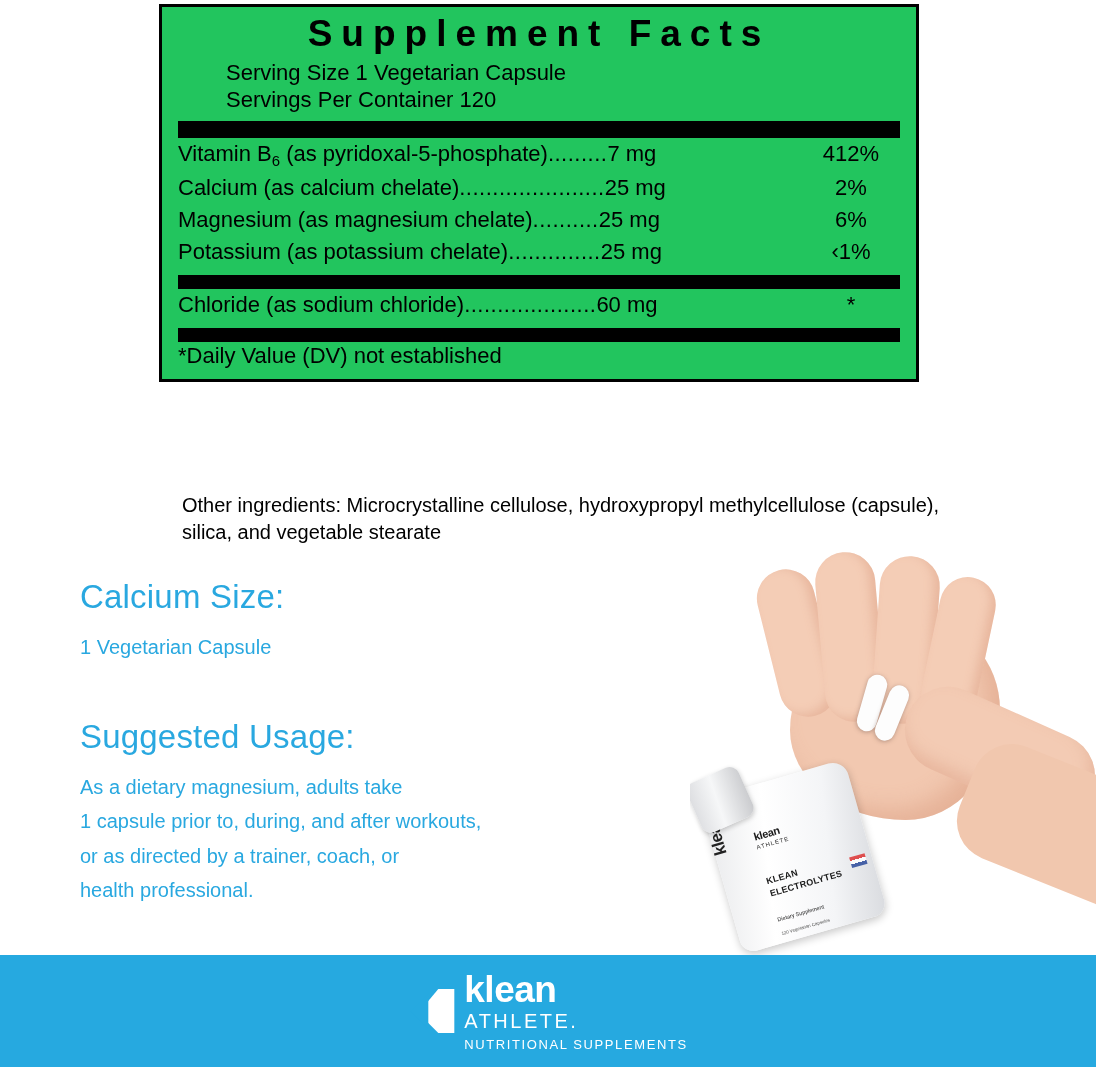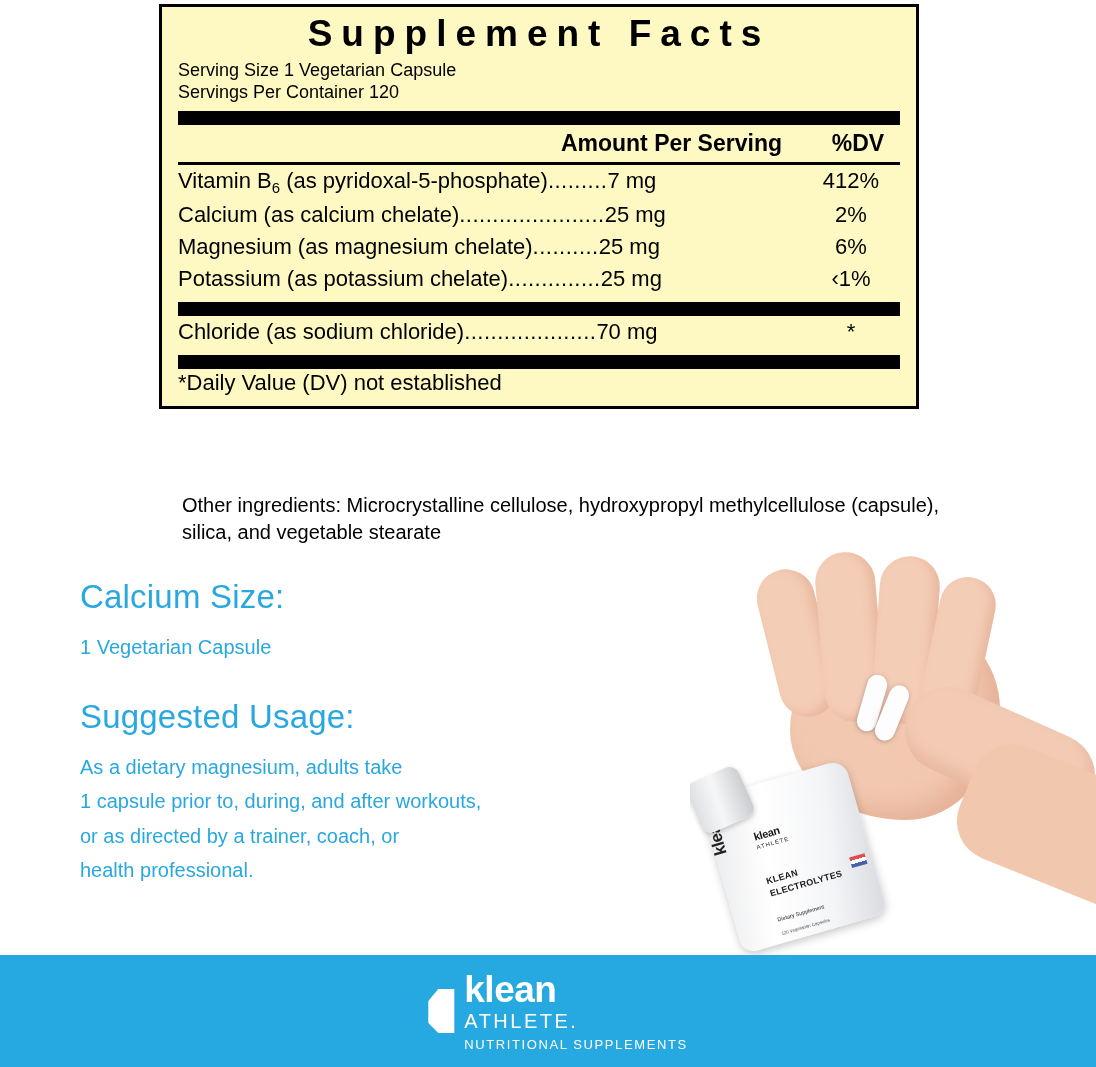--- a/index.html
+++ b/index.html
@@ -16,36 +16,37 @@
   }
 
   
   .facts-panel {
     position: absolute;
     left: 159px;
     top: 4px;
     width: 760px;
     border: 3px solid #000;
     box-sizing: border-box;
-    background: #fef9c3;
+    background: #22c55e;
     padding: 0 16px 10px 16px;
   }
   .facts-title {
     font-size: 37px;
     font-weight: bold;
     letter-spacing: 9px;
     text-align: center;
     color: #000;
     padding: 6px 0 4px 0;
     font-family: "Liberation Sans", sans-serif;
   }
   .serving-line {
-    font-size: 18px;
+    font-size: 22px;
     color: #000;
     line-height: 1.24;
+    margin-left: 48px;
   }
   .rule-thick {
     height: 14px;
     background: #000;
     margin: 7px 0 0 0;
   }
   .rule-thin {
     height: 3px;
     background: #000;
     margin: 0;
@@ -124,21 +125,21 @@
     left: 80px;
     top: 578px;
     width: 600px;
   }
   #serving-size-block .blue-body {
     margin-top: 14px;
   }
   #usage-block {
     position: absolute;
     left: 80px;
-    top: 698px;
+    top: 718px;
     width: 620px;
   }
   #usage-block .blue-body {
     margin-top: 14px;
   }
 
   
   .photo {
     position: absolute;
     left: 690px;
@@ -307,24 +308,20 @@
 </head>
 <body>
 
 <div class="facts-panel">
   <div class="facts-title">Supplement Facts</div>
   <div class="serving-line">Serving Size 1 Vegetarian Capsule</div>
   <div class="serving-line">Servings Per Container 120</div>
 
   <div class="rule-thick"></div>
 
-  <div class="amount-row">
-    <span class="aps">Amount Per Serving</span>
-    <span class="dv">%DV</span>
-  </div>
 
   <div class="rule-thin"></div>
 
   <table class="nutrient-table">
     <tbody>
         <tr>
       <td class="name">
         <span>Vitamin B</span><sub>6</sub><span> (as pyridoxal-5-phosphate)</span><span class="dots">.........</span><span>7 mg</span>
       </td>
       <td class="pct">412%</td>
@@ -349,21 +346,21 @@
     </tr>
   </tbody>
     </table>
 
   <div class="rule-thick"></div>
 
   <table class="nutrient-table">
     <tbody>
         <tr>
       <td class="name">
-        <span>Chloride</span><span> (as sodium chloride)</span><span class="dots">....................</span><span>70 mg</span>
+        <span>Chloride</span><span> (as sodium chloride)</span><span class="dots">....................</span><span>60 mg</span>
       </td>
       <td class="pct">*</td>
     </tr>
   </tbody>
     </table>
 
   <div class="rule-thick"></div>
 
   <div class="footnote">*Daily Value (DV) not established</div>
 </div>

